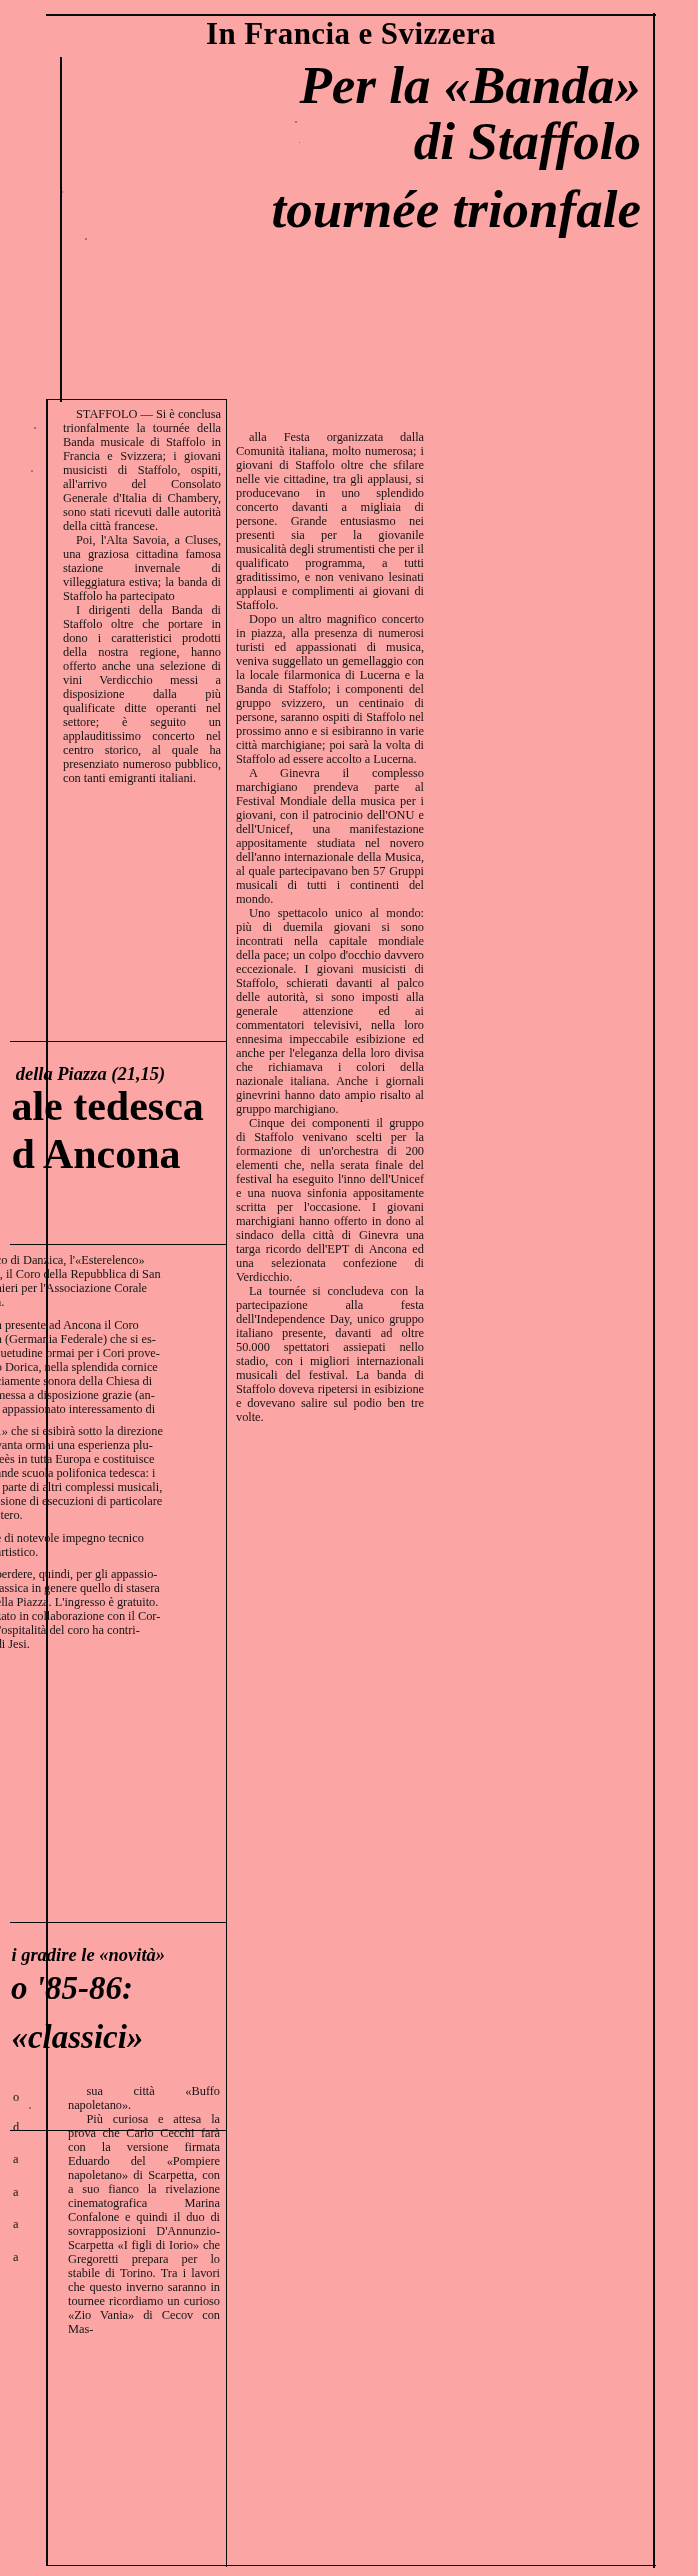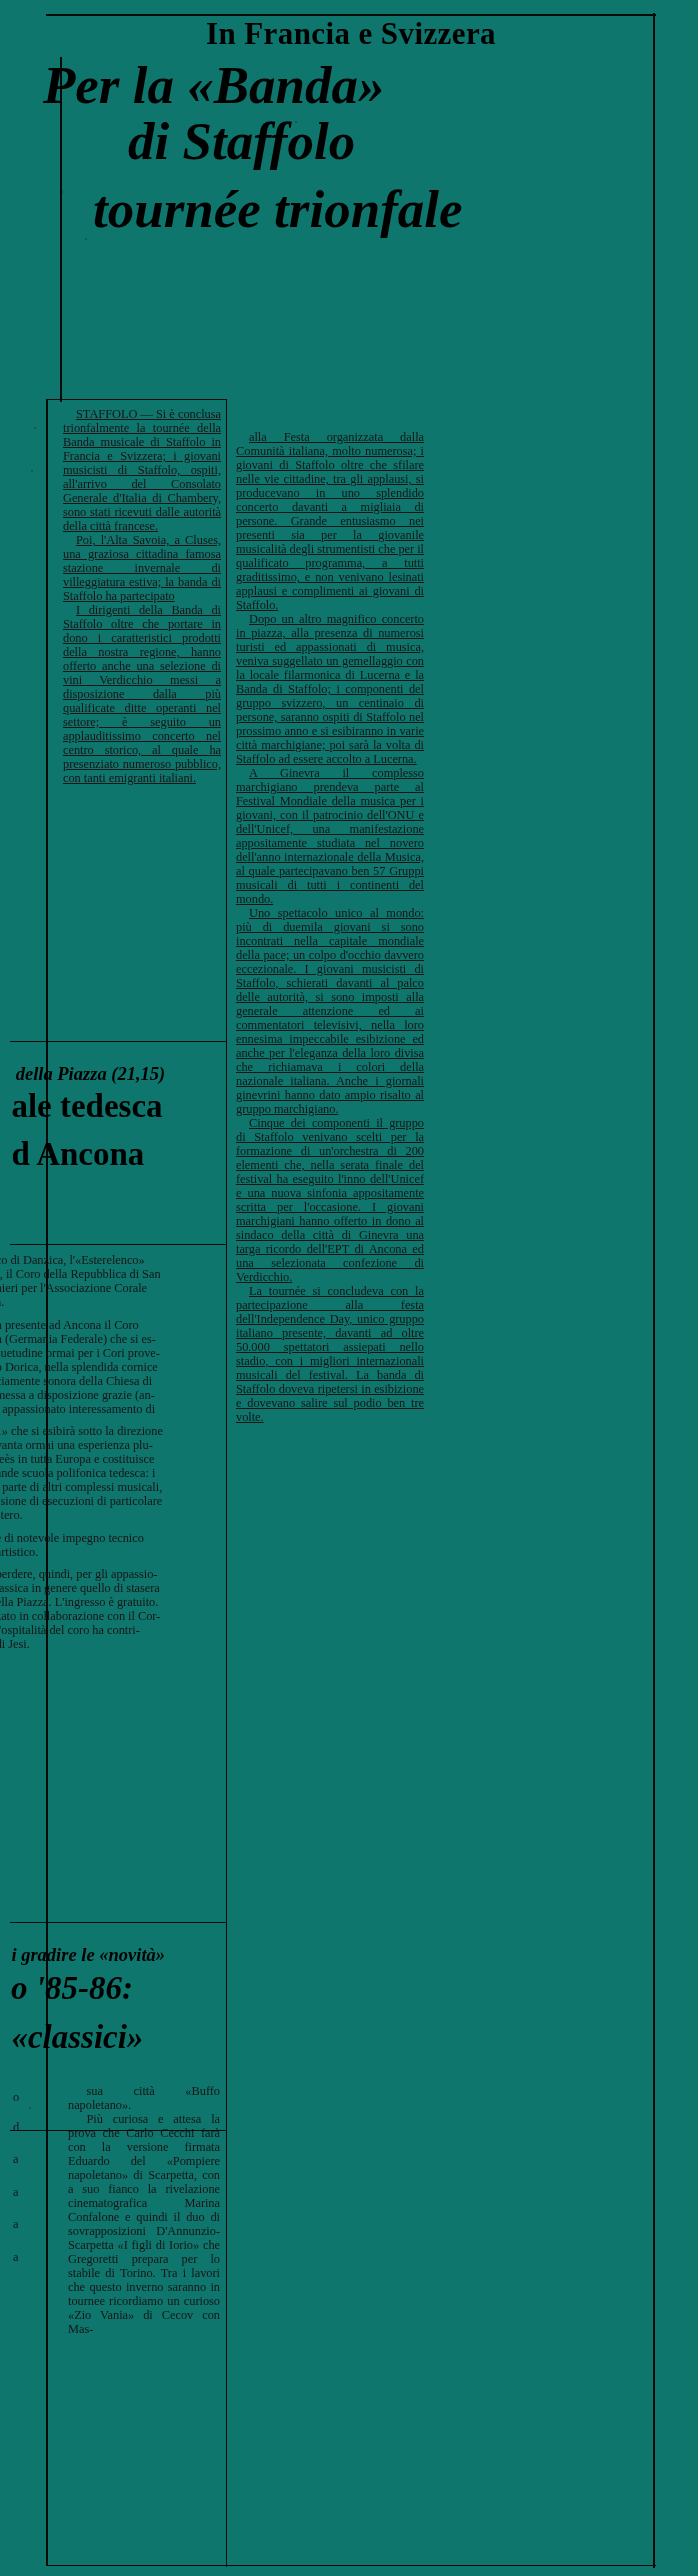--- a/index.html
+++ b/index.html
@@ -6,21 +6,21 @@
   body{
     width:699px;
     font-family:"Liberation Serif", serif;
     color:#111111;
     -webkit-font-smoothing:none;
   }
   .page{
     position:relative;
     width:699px;
     height:2576px;
-    background:#0f766e;
+    background:#fca5a5;
     overflow:hidden;
   }
 
   
   .rule-v{
     position:absolute;
     background:#0a0a0a;
   }
   .rule-h{
     position:absolute;
@@ -37,21 +37,21 @@
     font-weight:bold;
     font-size:31px;
     line-height:36px;
     letter-spacing:0.4px;
     color:#000;
     white-space:nowrap;
   }
   .headline{
     position:absolute;
     left:50px; top:57px; width:591px;
-    text-align:left;
+    text-align:right;
     font-family:"Liberation Serif", serif;
     font-style:italic;
     font-weight:bold;
     font-size:53px;
     line-height:56px;
     color:#000;
   }
   .headline .hl-line{display:block;white-space:nowrap;}
   .headline .hl-line.l1{text-indent:-7.1px;}
   .headline .hl-line.l2{text-indent:78px;}
@@ -60,41 +60,40 @@
   
   .seg{
     position:absolute;
     font-family:"Liberation Serif", serif;
     font-size:12.4px;
     line-height:14px;
     text-align:justify;
     color:#151515;
     font-weight:500;
     letter-spacing:-0.04px;
-    text-decoration:underline;
   }
   .seg p{margin:0;text-indent:13px;}
 
   
   .frag-ital{
     position:absolute;
     font-family:"Liberation Serif", serif;
     font-style:italic;
     font-weight:bold;
     font-size:18.5px;
     line-height:21.4px;
     color:#000;
     white-space:nowrap;
     margin-top:12px;
   }
   .frag-head{
     position:absolute;
     font-family:"Liberation Serif", serif;
     font-weight:bold;
-    font-size:33px;
+    font-size:42px;
     line-height:37px;
     color:#000;
     white-space:nowrap;
   }
   .frag-head-ital{
     position:absolute;
     font-family:"Liberation Serif", serif;
     font-style:italic;
     font-weight:bold;
     font-size:33px;

